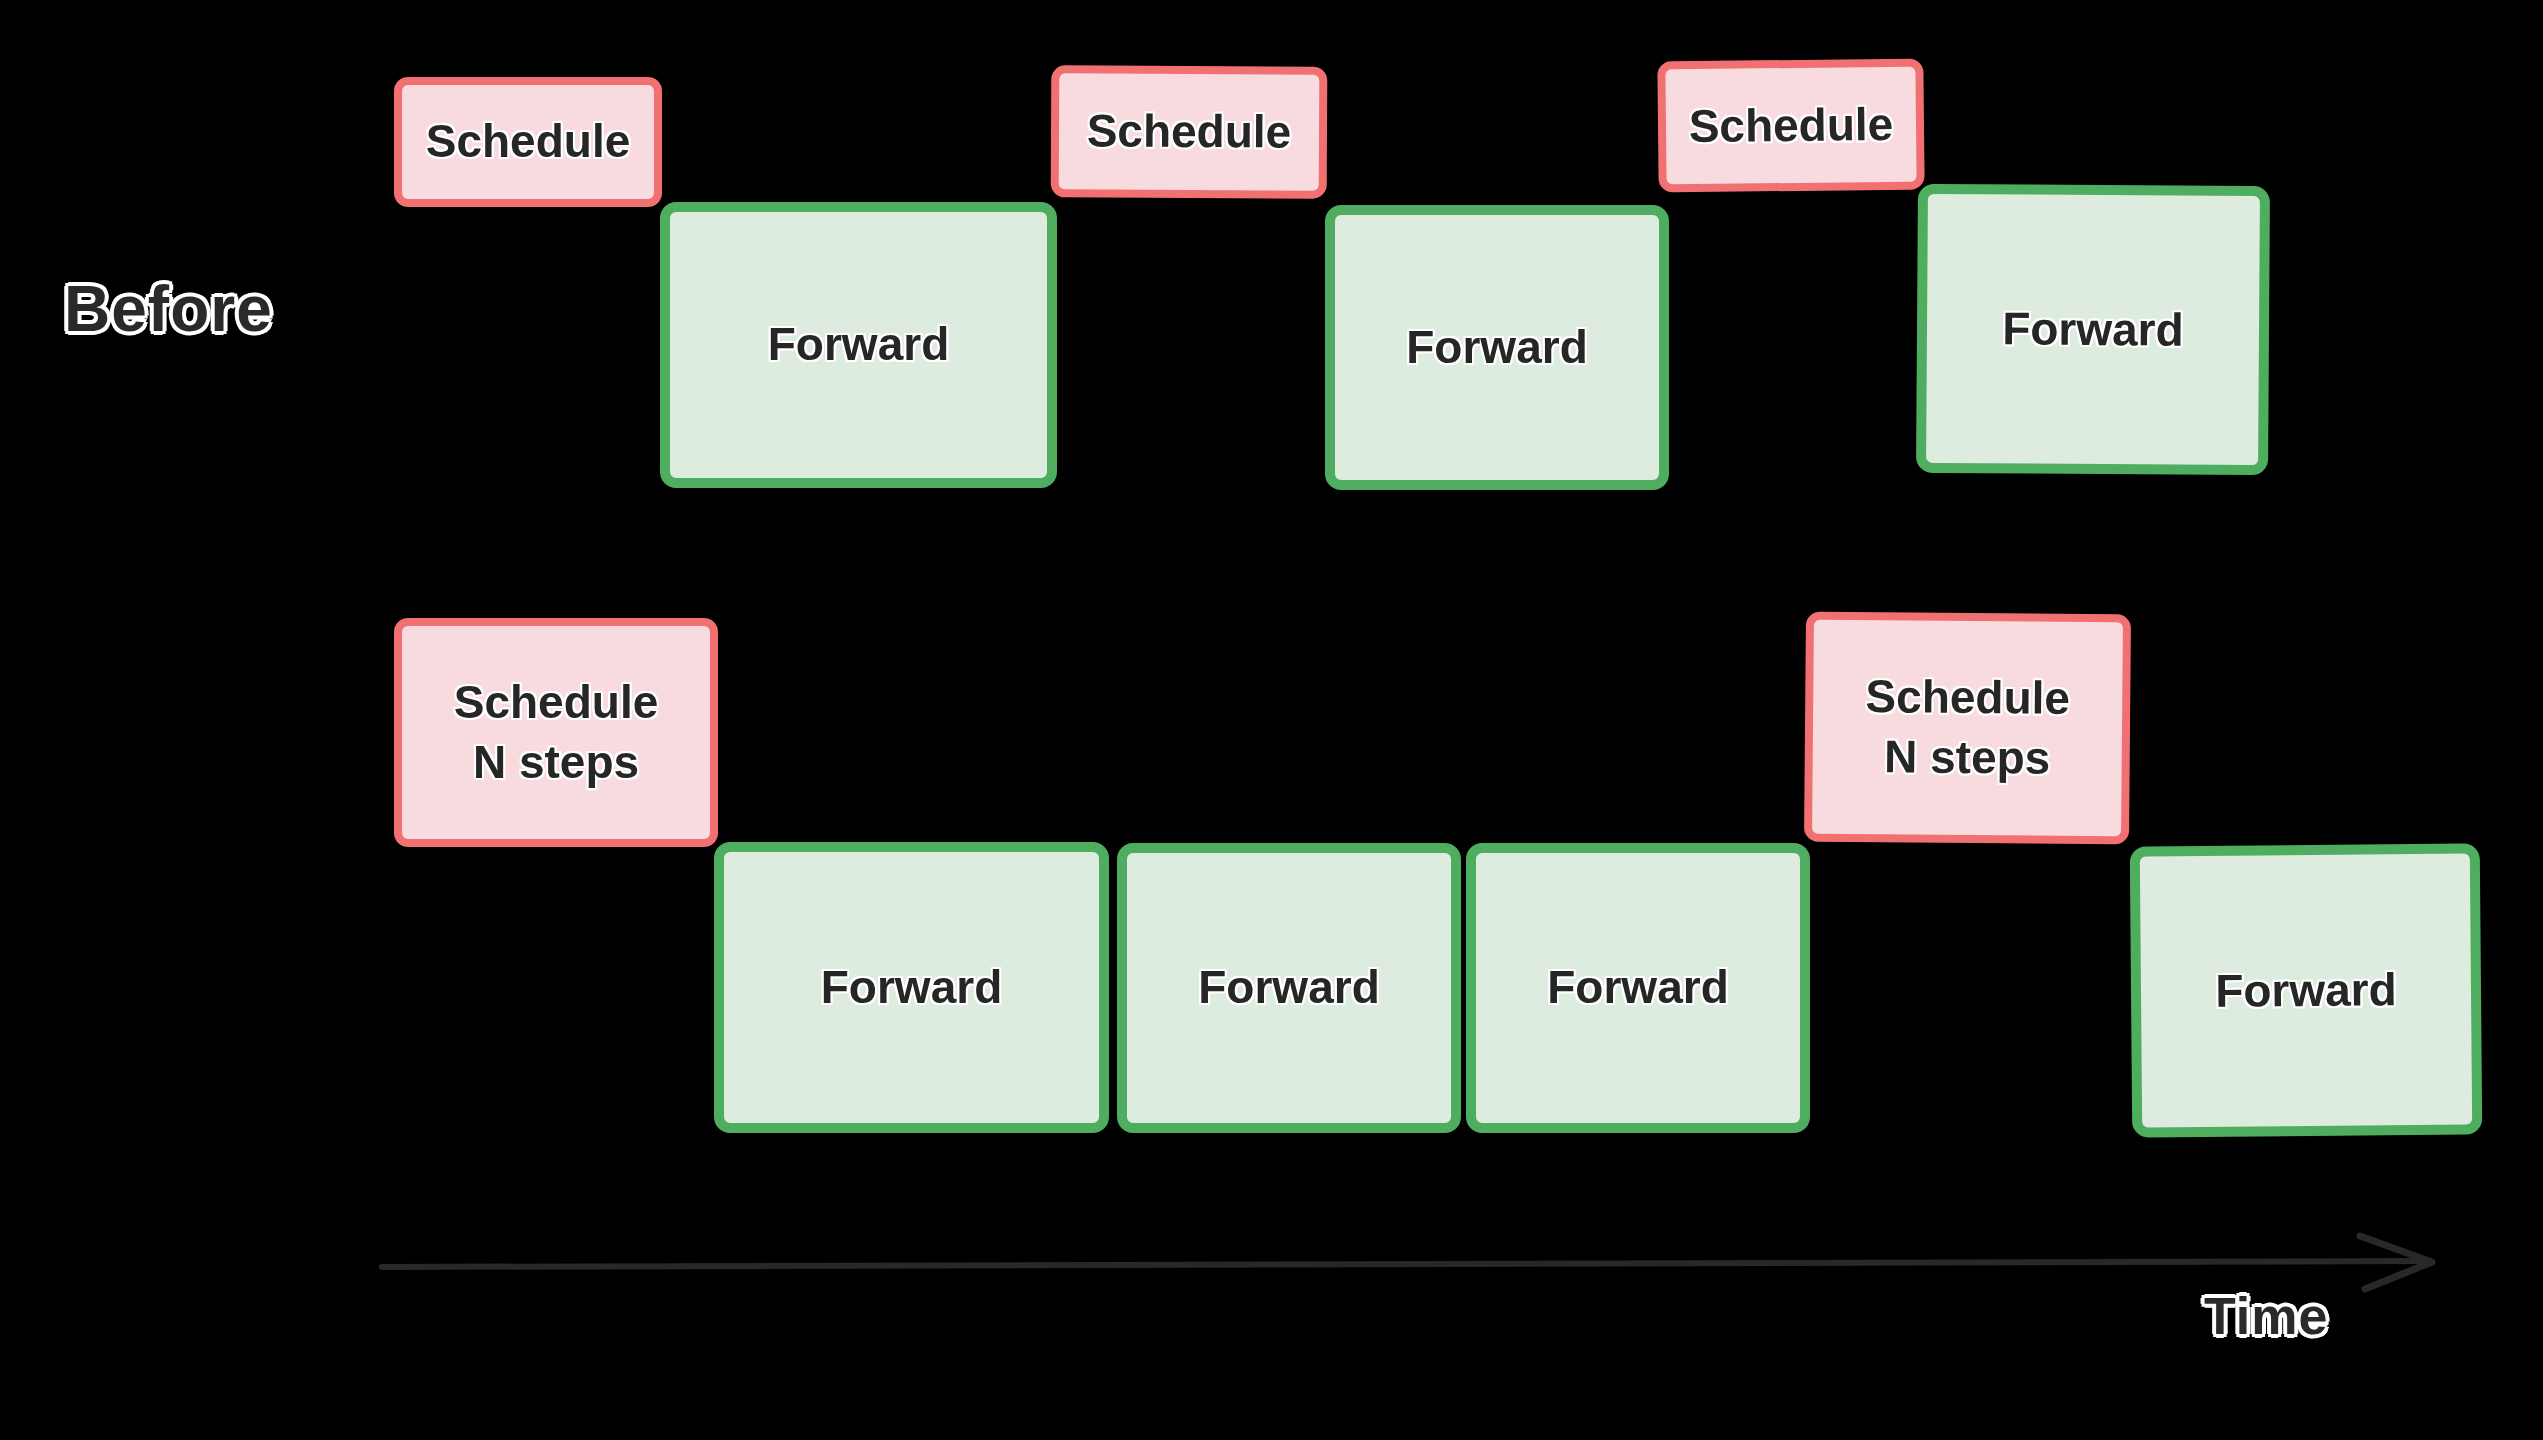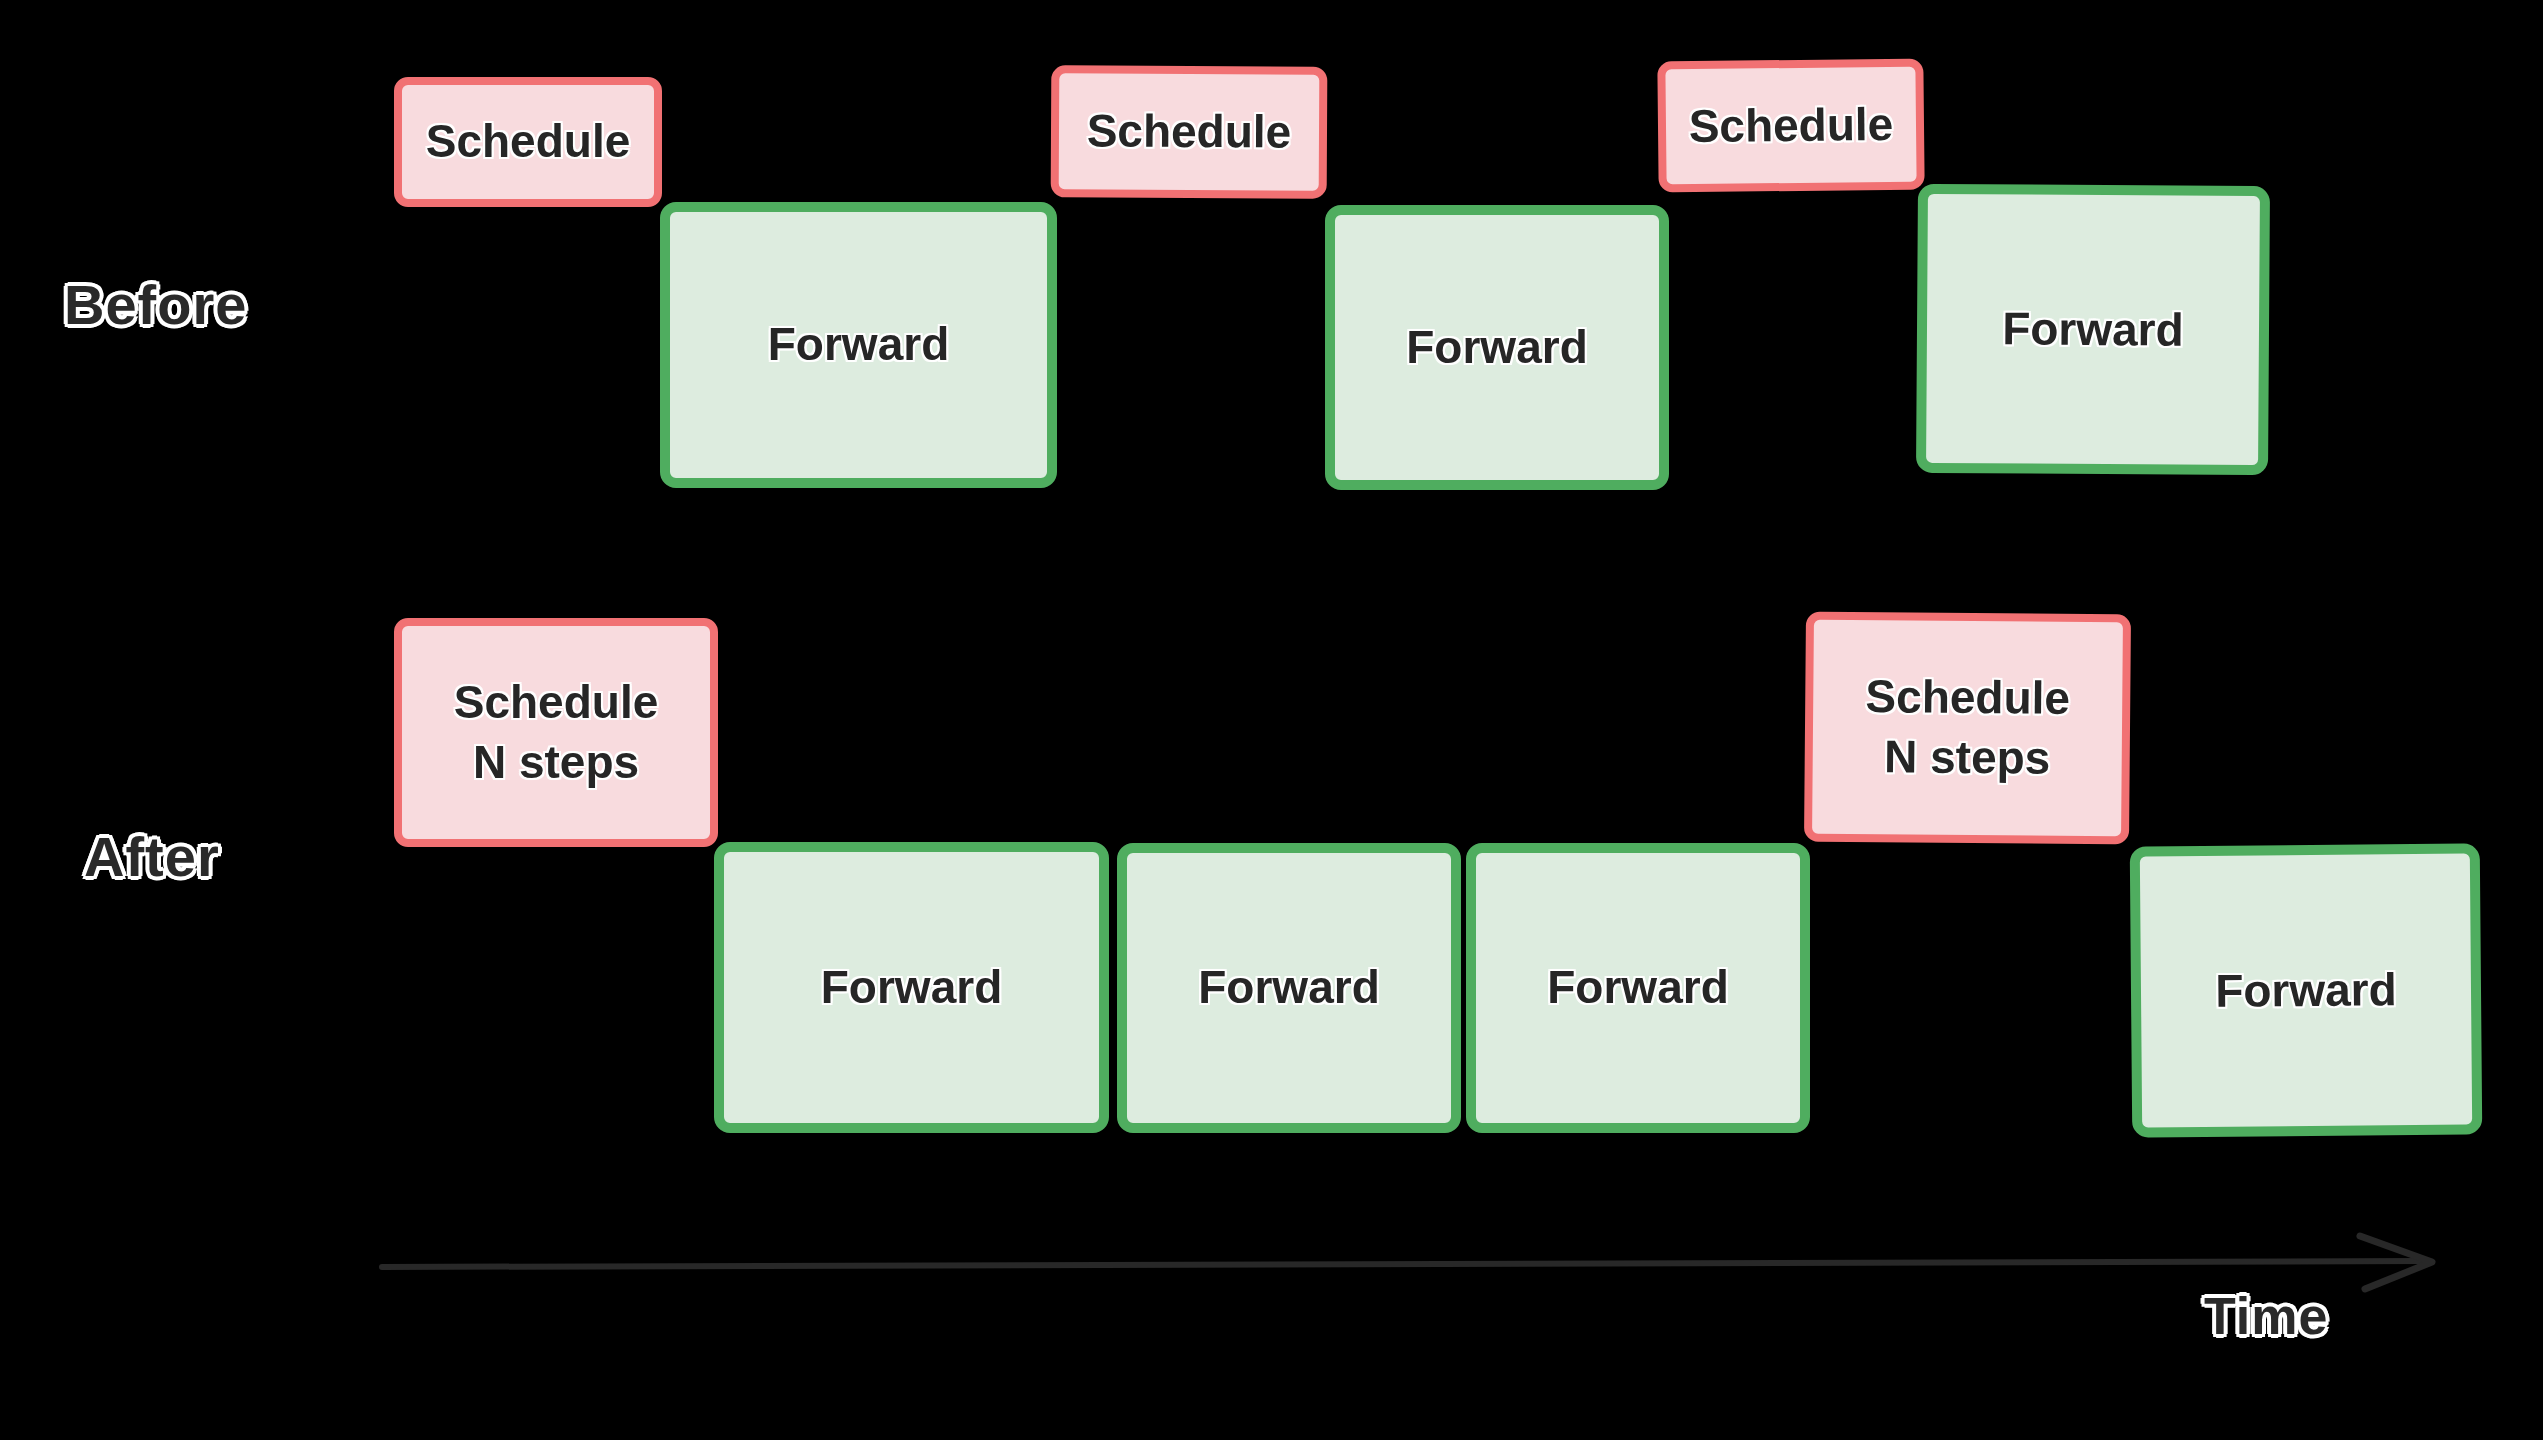--- a/index.html
+++ b/index.html
@@ -40,21 +40,21 @@
     text-shadow:
       0 0 3px #ffffff,
       2px 2px 0 rgba(255,255,255,.9), -2px -2px 0 rgba(255,255,255,.9),
       2px -2px 0 rgba(255,255,255,.9), -2px 2px 0 rgba(255,255,255,.9),
       0 2px 0 rgba(255,255,255,.9), 0 -2px 0 rgba(255,255,255,.9),
       2px 0 0 rgba(255,255,255,.9), -2px 0 0 rgba(255,255,255,.9);
   }
   .box-label span { display: block; }
   .row-label {
     position: absolute;
-    font-size: 56px;
+    font-size: 64px;
     font-weight: 700;
     letter-spacing: 1px;
     color: var(--label-text, #2a2a2a);
     text-shadow:
       0 0 2px #ffffff,
       3px 3px 0 #ffffff, -3px -3px 0 #ffffff,
       3px -3px 0 #ffffff, -3px 3px 0 #ffffff,
       0 4px 0 #ffffff, 0 -4px 0 #ffffff,
       4px 0 0 #ffffff, -4px 0 0 #ffffff;
     white-space: nowrap;
@@ -86,21 +86,20 @@
   </div>
 
   <div class="block schedule" style="left:1658px; top:60px; width:266px; height:131px; transform:rotate(-0.6deg);">
     <div class="box-label">Schedule</div>
   </div>
 
   <div class="block forward" style="left:1917px; top:185px; width:352px; height:289px; transform:rotate(0.4deg);">
     <div class="box-label">Forward</div>
   </div>
 
-  <div class="row-label" style="left:84px; top:824px;">After</div>
 
   <div class="block schedule" style="left:394px; top:618px; width:324px; height:229px;">
     <div class="box-label">
       <span>Schedule</span>
       <span>N steps</span>
     </div>
   </div>
 
   <div class="block forward" style="left:714px; top:842px; width:395px; height:291px;">
     <div class="box-label">Forward</div>

